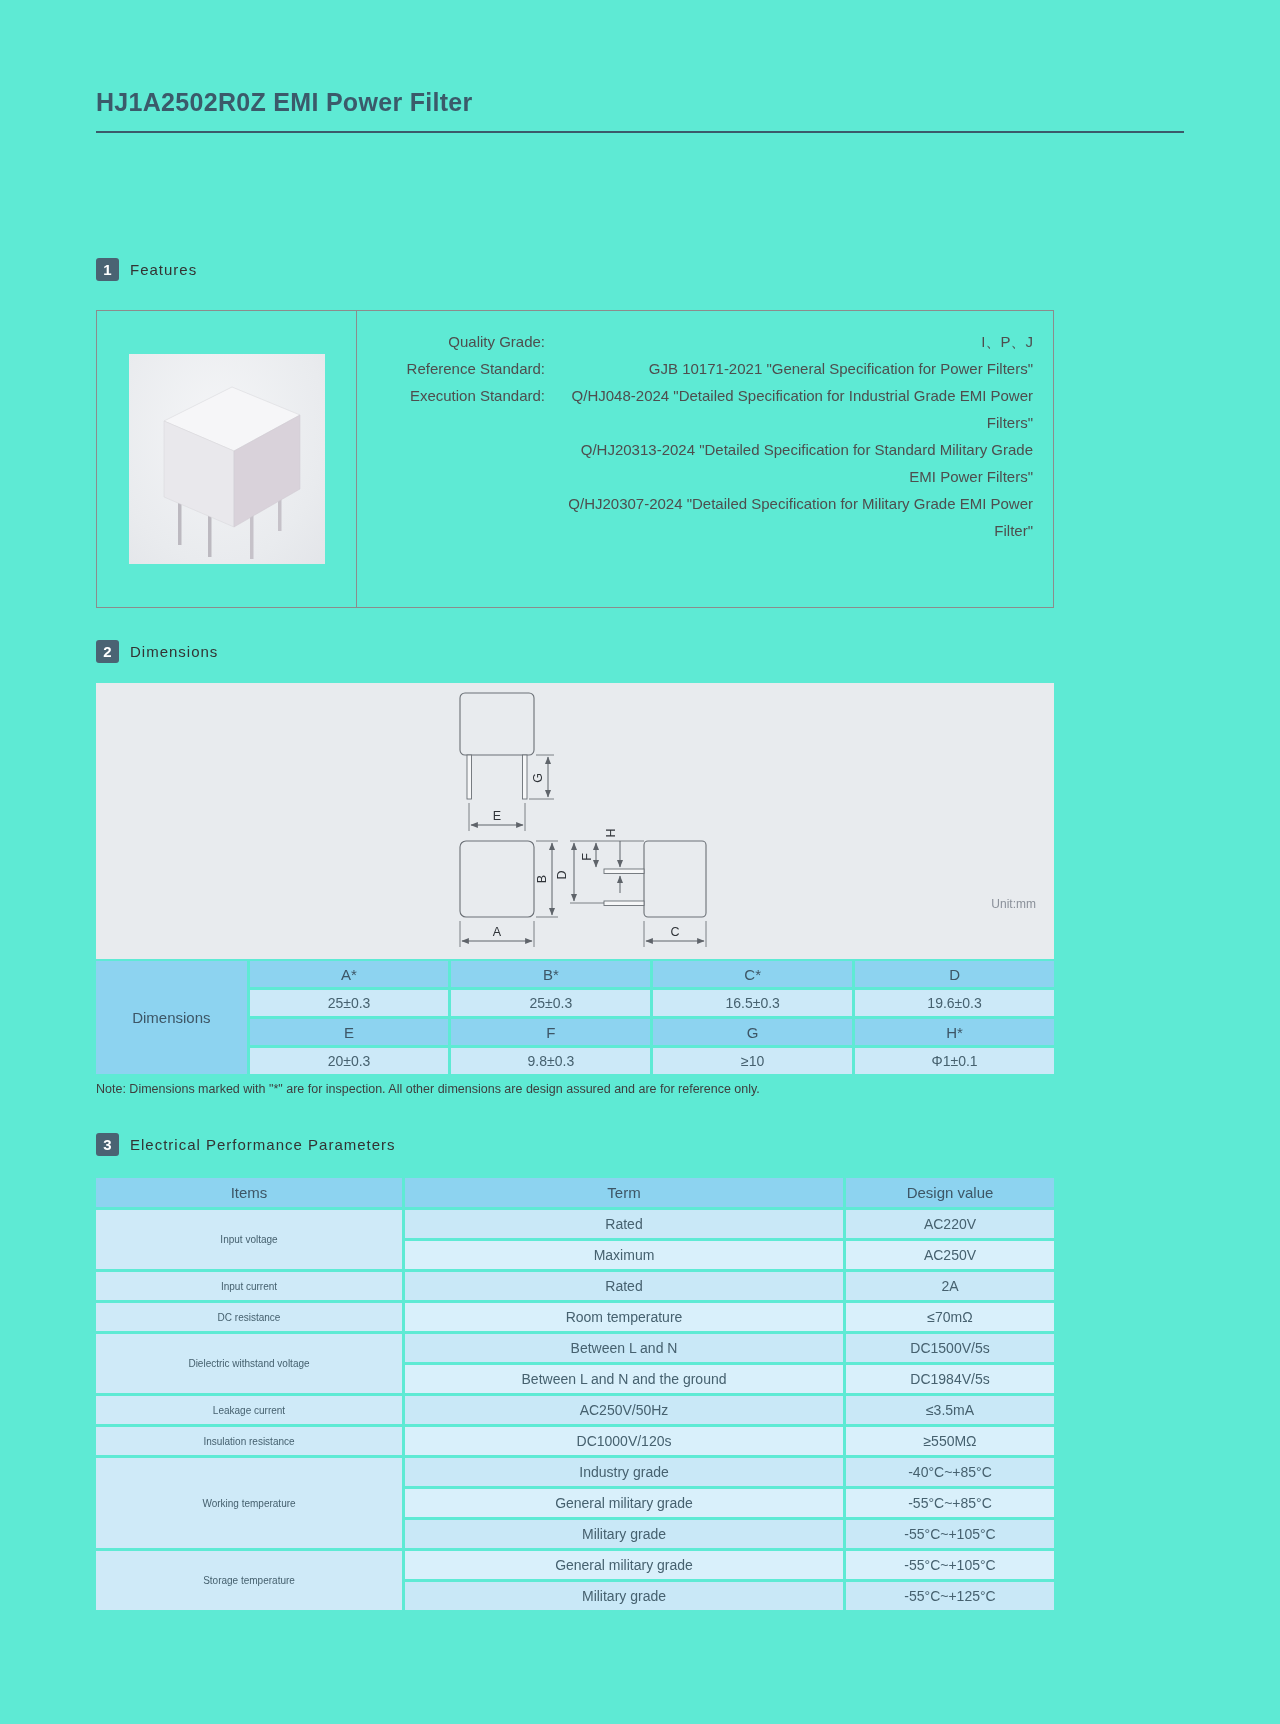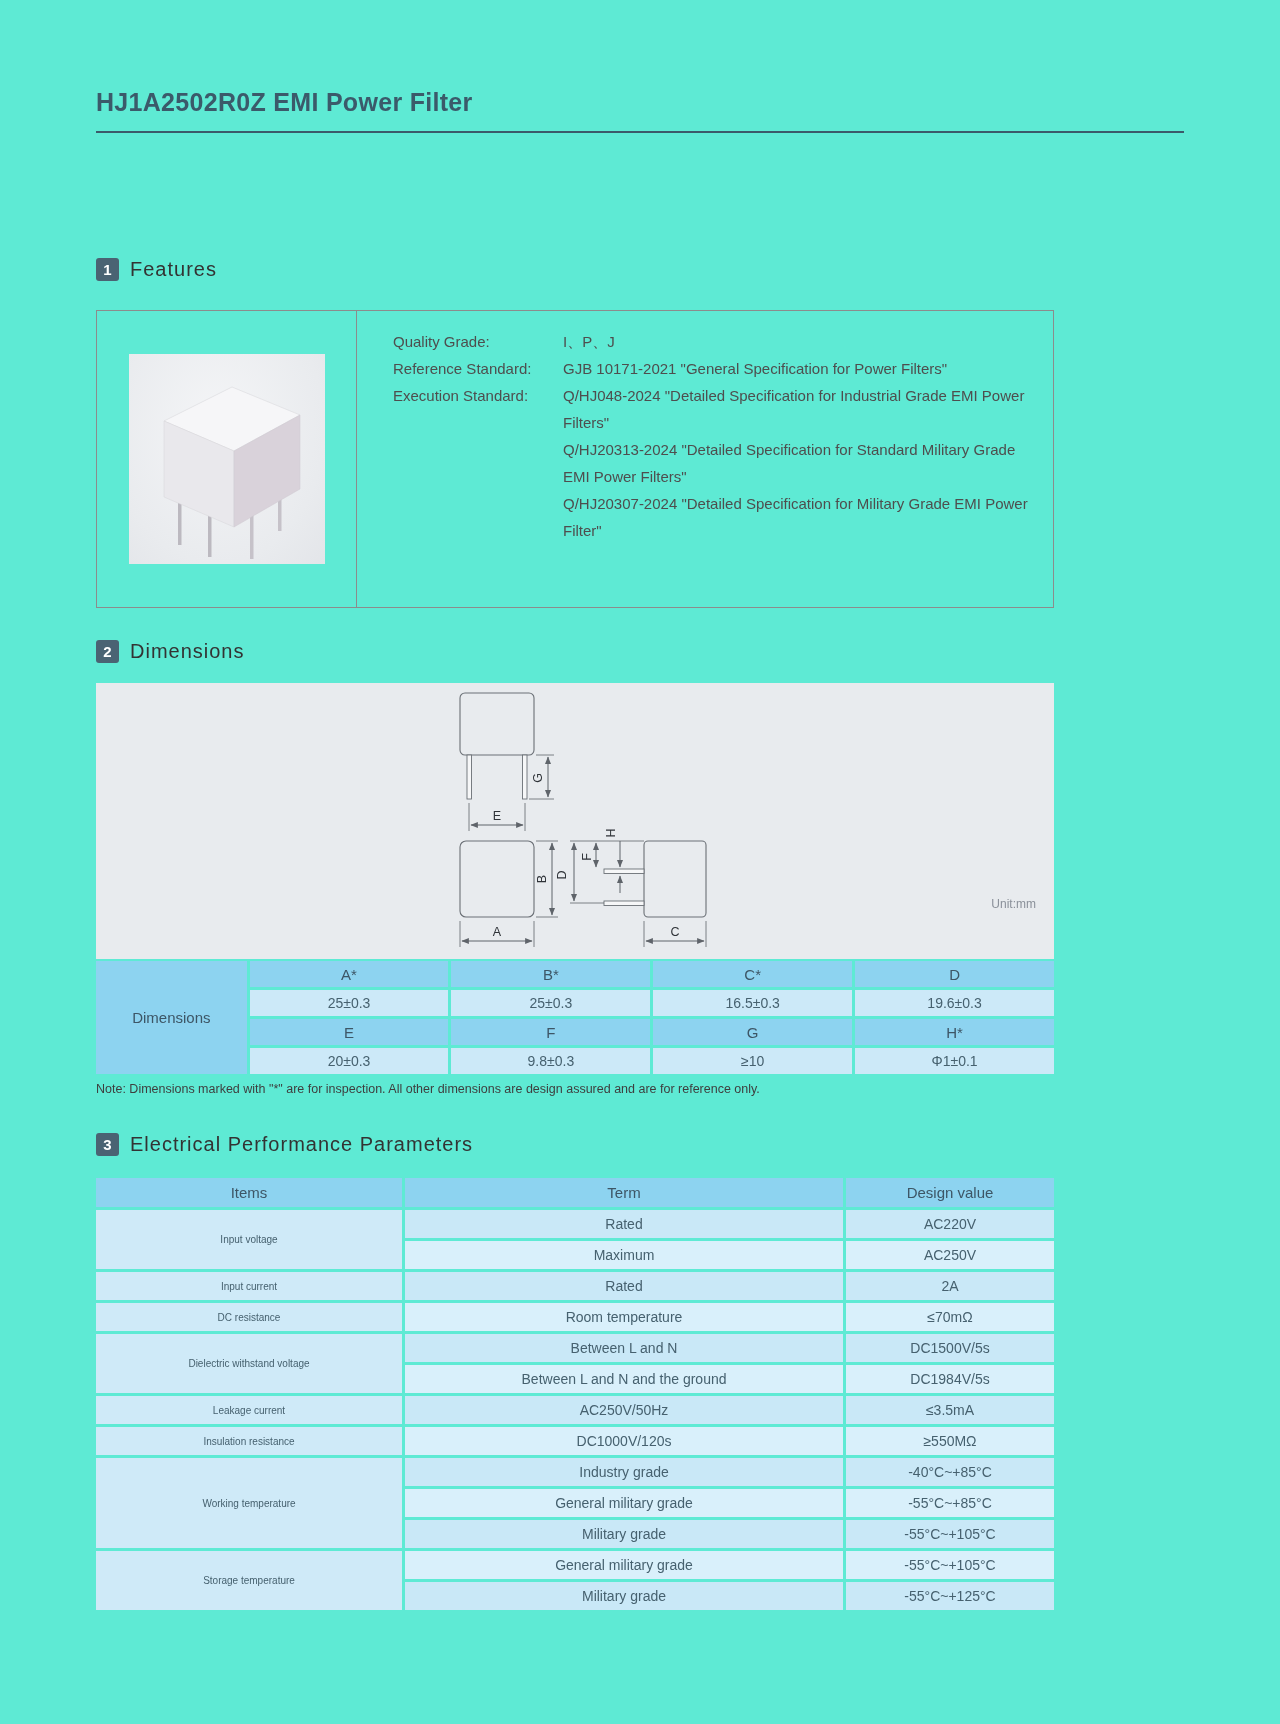--- a/index.html
+++ b/index.html
@@ -8,31 +8,31 @@
 
   
   .title{position:absolute;left:96px;top:88px;margin:0;font-size:25px;font-weight:bold;
          color:#3b5a6a;letter-spacing:.3px;}
   .title-rule{position:absolute;left:96px;top:131px;width:1088px;height:2px;background:#3b5a6a;}
 
   
   .sec-heading{position:absolute;left:96px;display:flex;align-items:center;gap:11px;}
   .badge{display:inline-flex;align-items:center;justify-content:center;width:23px;height:23px;
          background:#4a6373;color:#fff;font-size:15px;font-weight:bold;border-radius:3px;}
-  .sec-label{font-size:20px;color:#333;letter-spacing:1px;}
+  .sec-label{font-size:15px;color:#333;letter-spacing:1px;}
 
   
   .features-box{position:absolute;left:96px;top:310px;width:958px;height:298px;
                 border:1px solid #8c8c8c;box-sizing:border-box;display:flex;}
   .features-img-cell{width:268px;border-right:1px solid #8c8c8c;box-sizing:border-box;
                      display:flex;align-items:center;justify-content:center;}
   .img-wrap{width:196px;height:210px;background:radial-gradient(ellipse at 45% 35%, #f4f5f7 0%, #e9ebee 70%, #e3e5e9 100%);
             display:flex;align-items:center;justify-content:center;}
   .features-text{flex:1;padding:17px 20px 0 36px;font-size:15px;line-height:27px;color:#4e4e4e;}
-  .f-grid{display:grid;grid-template-columns:152px 470px;column-gap:18px;}
+  .f-grid{display:grid;grid-template-columns:152px 470px;column-gap:18px;text-align:right;}
   .f-label{white-space:nowrap;}
   .f-value div{margin:0;}
 
   
   .dim-box{position:absolute;left:96px;top:683px;width:958px;height:276px;background:#e8ebee;}
   .unit-label{position:absolute;right:18px;bottom:48px;font-size:12px;color:#8a9099;text-align:center;}
 
   
   table{border-collapse:separate;border-spacing:3px;table-layout:fixed;}
   td{text-align:center;vertical-align:middle;overflow:hidden;}

